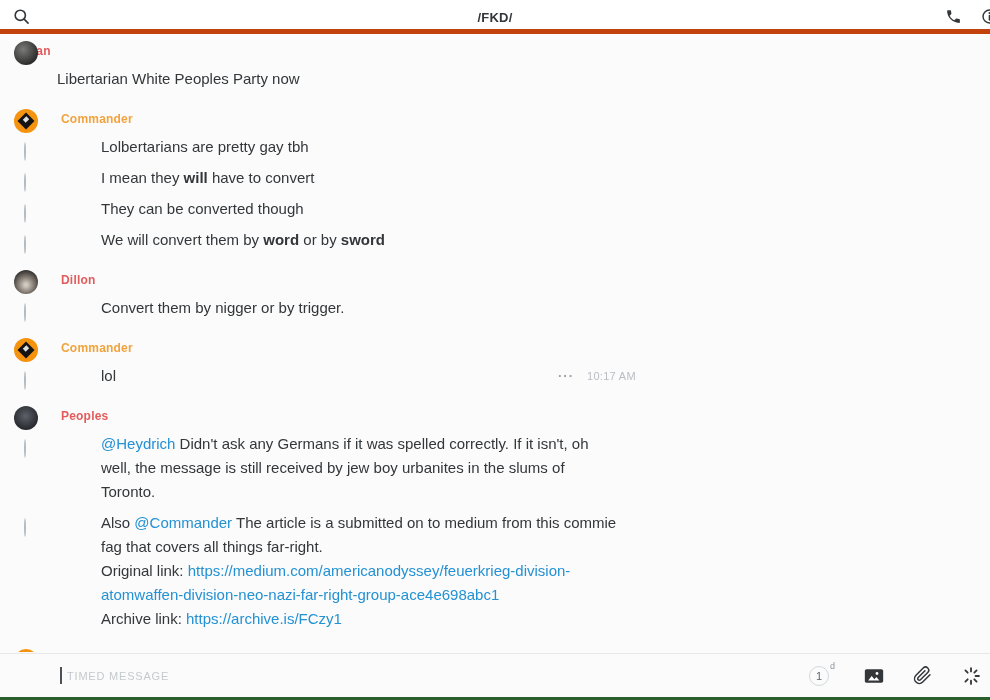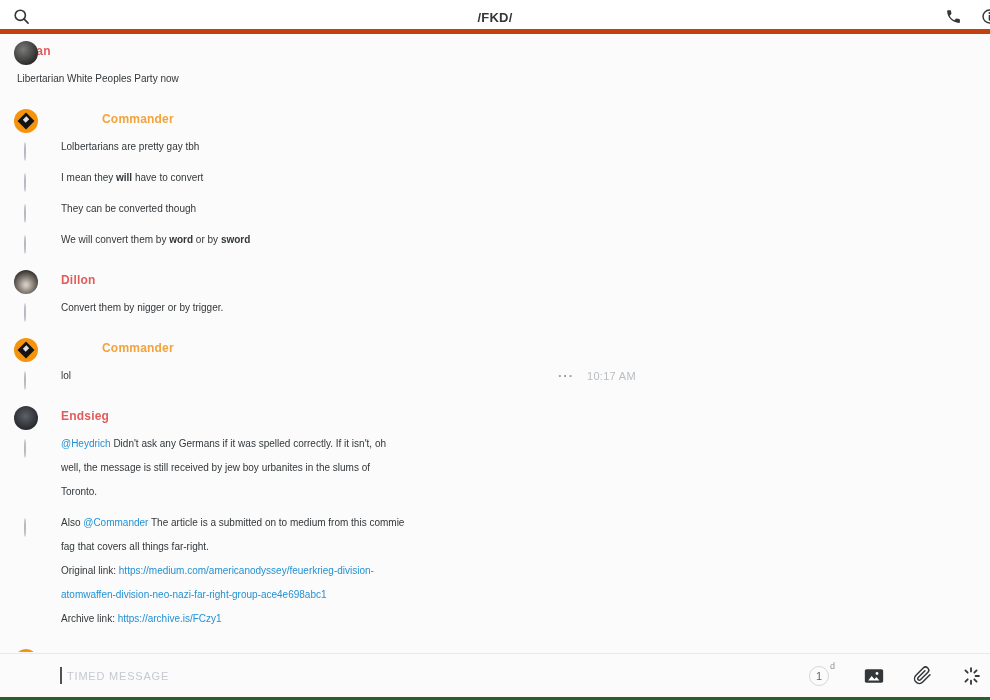--- a/index.html
+++ b/index.html
@@ -25,27 +25,27 @@
   .av-photo-grainy-dark{background:radial-gradient(circle at 38% 35%,#7a7a78 0%,#4a4a48 45%,#242423 80%);}
   .av-photo-face{background:radial-gradient(circle at 50% 62%,#cfc9c0 8%,#8a827a 38%,#3b3835 72%,#1d1c1b 100%);}
   .av-photo-dark{background:radial-gradient(circle at 48% 42%,#5d6168 0%,#33363b 55%,#17191c 90%);}
   .av-fkd-logo{background:#f5930e;}
   .av-fkd-logo::before{content:"";position:absolute;left:6px;top:6px;width:12px;height:12px;
     background:#131313;transform:rotate(45deg);}
   .av-fkd-logo::after{content:"";position:absolute;left:10px;top:8px;width:4px;height:5px;
     background:#dedede;transform:rotate(45deg);}
   .author{display:inline-block;font-size:12px;font-weight:700;line-height:18px;cursor:pointer;letter-spacing:.2px;}
   .author.red{color:#e25c5c;}
-  .author.orange{color:#f2a33c;margin-left:41px;}
+  .author.orange{color:#f2a33c;}
   .msg-row{position:relative;display:flex;margin-top:7px;}
   .msg-group .msg-row:first-of-type{margin-top:0;}
   .gutter{position:absolute;left:-42px;top:0;width:42px;padding-top:8px;}
   .timer-dot{width:8px;height:8px;border:1.5px solid #b4bac0;border-radius:50%;margin-left:5px;}
   .timer-dot.pie{background:conic-gradient(#74797e 0deg 95deg,transparent 95deg 360deg);}
-  .msg-text{font-size:10px;line-height:24px;color:#33373a;white-space:pre-wrap;max-width:600px;}
+  .msg-text{font-size:15px;line-height:24px;color:#33373a;white-space:pre-wrap;max-width:600px;margin-left:40px;}
   .msg-text .b{font-weight:700;}
   .msg-text .mention{color:#2391d3;font-weight:400;cursor:pointer;}
   .msg-text .link{color:#2391d3;cursor:pointer;}
   .msg-meta{position:absolute;left:497px;top:0;height:24px;display:flex;align-items:center;}
   .more{color:#9aa0a6;font-size:13px;font-weight:700;letter-spacing:1px;cursor:pointer;line-height:10px;}
   .time{color:#b8bdc2;font-size:11px;margin-left:13px;letter-spacing:.3px;}
 
   
   .composer{position:absolute;left:0;right:0;bottom:3px;height:44px;background:#fbfbfb;
     border-top:1px solid #e9e9e9;display:flex;align-items:center;z-index:4;}
@@ -107,21 +107,21 @@
         <div class="msg-text"><span>Convert them by nigger or by trigger.</span></div>
       </div></div>
     <div class="msg-group"><div class="avatar av-fkd-logo"></div><div class="author orange">Commander</div><div class="msg-row">
         <div class="gutter"><span class="timer-dot"></span></div>
         <div class="msg-text"><span>lol</span></div>
         <div class="msg-meta">
           <span class="more">···</span>
           <span class="time">10:17 AM</span>
         </div>
       </div></div>
-    <div class="msg-group"><div class="avatar av-photo-dark"></div><div class="author red">Endsieg</div><div class="msg-row">
+    <div class="msg-group"><div class="avatar av-photo-dark"></div><div class="author red">Peoples</div><div class="msg-row">
         <div class="gutter"><span class="timer-dot pie"></span></div>
         <div class="msg-text"><span class="mention">@Heydrich</span><span> Didn't ask any Germans if it was spelled correctly. If it isn't, oh
 well, the message is still received by jew boy urbanites in the slums of
 Toronto.</span></div>
       </div><div class="msg-row">
         <div class="gutter"><span class="timer-dot pie"></span></div>
         <div class="msg-text"><span>Also </span><span class="mention">@Commander</span><span> The article is a submitted on to medium from this commie
 fag that covers all things far-right.
 Original link: </span><span class="link">https://medium.com/americanodyssey/feuerkrieg-division-
 atomwaffen-division-neo-nazi-far-right-group-ace4e698abc1</span><span>

